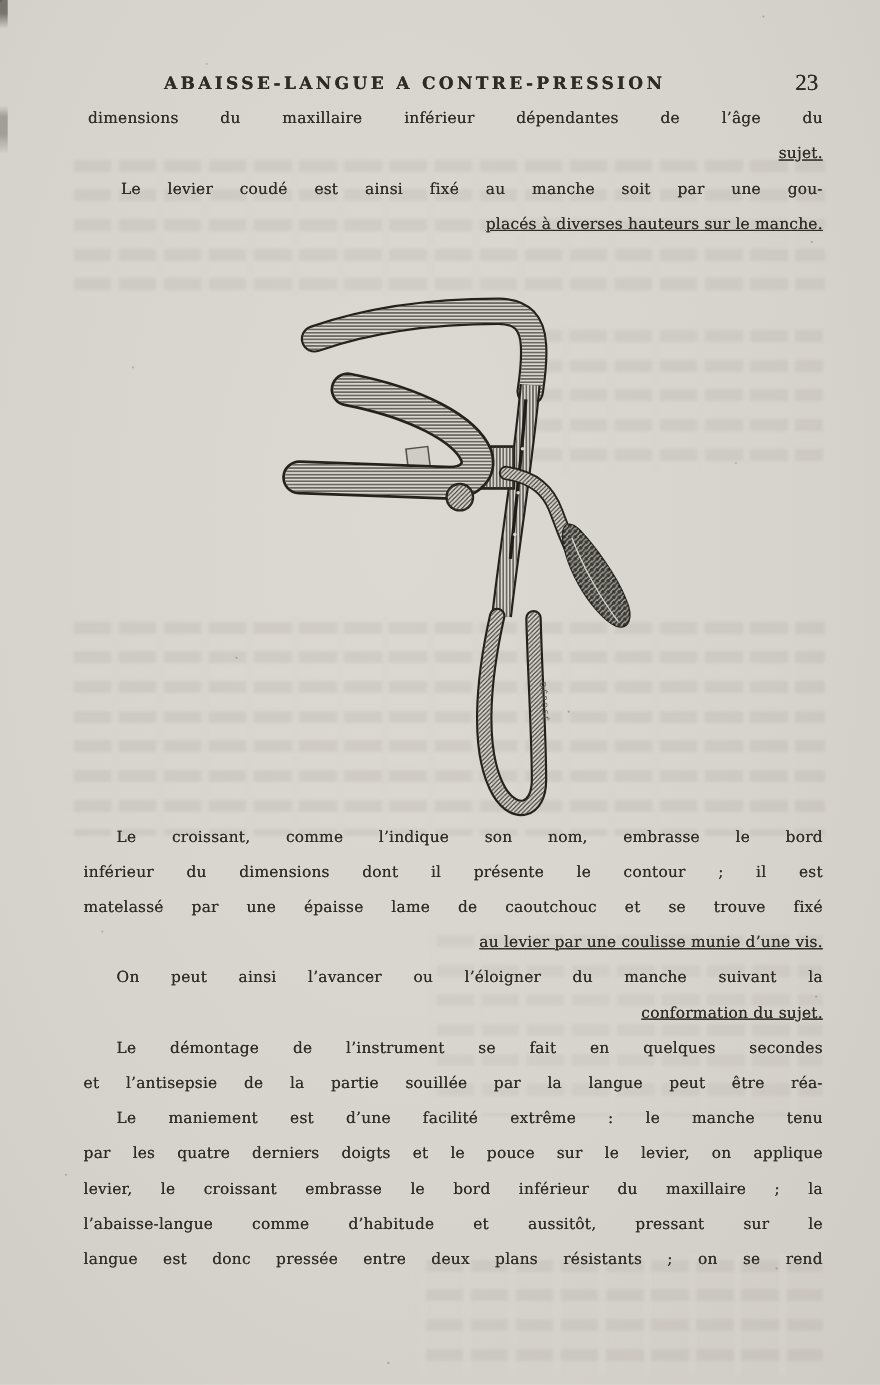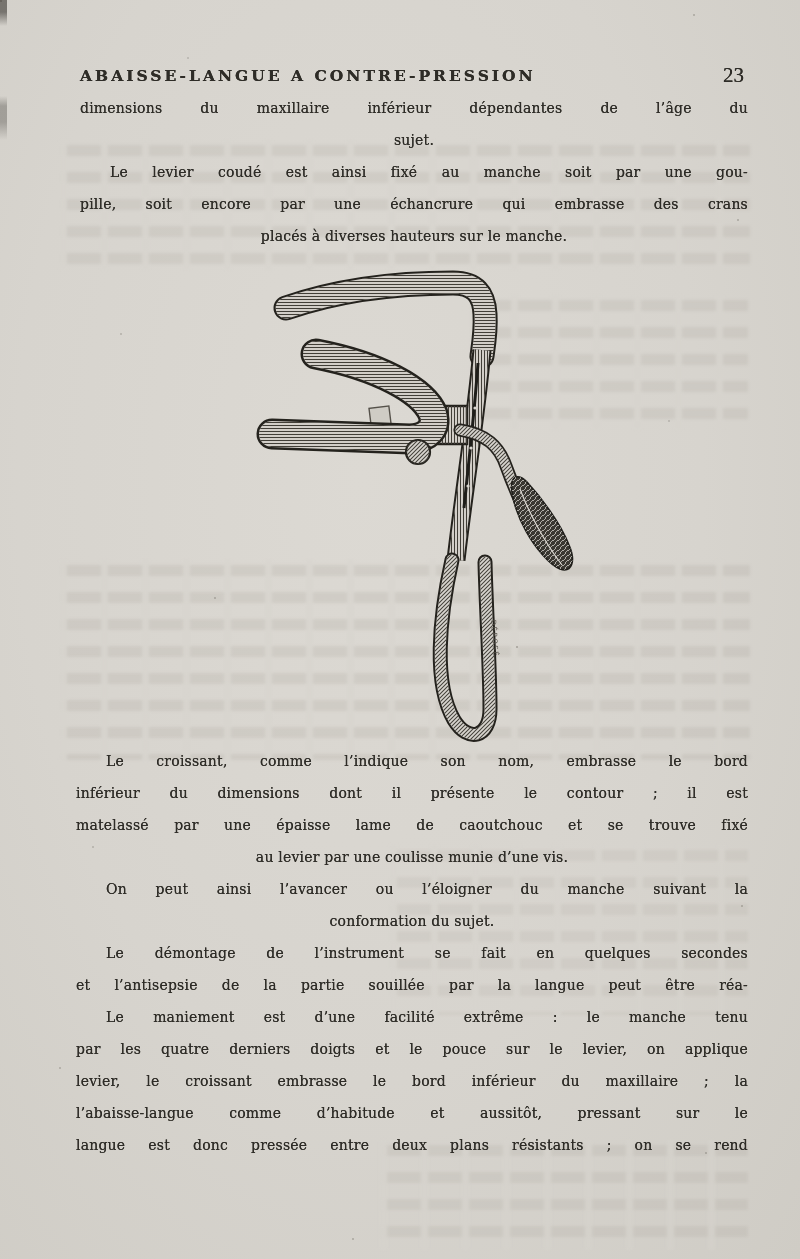--- a/index.html
+++ b/index.html
@@ -18,32 +18,32 @@
        rgba(43,40,35,.30) 106px 122px, rgba(43,40,35,0) 140px 100%);}
   .speck{position:absolute;left:0;top:0;width:2px;height:2px;border-radius:50%;z-index:2;
      background:rgba(70,64,55,.35);pointer-events:none;
      box-shadow: 693px 14px 0 rgba(70,64,55,.3), 187px 57px 0 rgba(70,64,55,.22),
        737px 219px 0 rgba(70,64,55,.3), 120px 333px 0 rgba(70,64,55,.25),
        214px 597px 0 rgba(70,64,55,.3), 516px 646px 0 rgba(70,64,55,.35),
        92px 846px 0 rgba(70,64,55,.25), 741px 905px 0 rgba(70,64,55,.3),
        59px 1067px 0 rgba(70,64,55,.28), 705px 1152px 0 rgba(70,64,55,.3),
        352px 1238px 0 rgba(70,64,55,.3), 668px 420px 0 rgba(70,64,55,.22);}
   .running-head{position:absolute;top:66px;left:80px;right:56px;height:24px;z-index:4;}
-  .head-title{position:absolute;left:0;right:70px;text-align:left;
+  .head-title{position:absolute;left:0;right:70px;text-align:center;
      font-size:15.5px;font-weight:700;letter-spacing:3px;color:#2e2c27;
      text-shadow:0 0 .4px #2e2c27;}
   .page-num{position:absolute;right:0;top:-3px;font-size:21px;color:#2e2c27;
      text-shadow:0 0 .4px #2e2c27;font-family:Liberation Serif, serif;}
   .textblock{position:absolute;left:80px;width:668px;z-index:4;
      font-size:14px;line-height:32px;letter-spacing:.2px;
      text-shadow:0 0 .45px rgba(46,44,39,.9);}
   #block-top{top:92px;}
   #block-bottom{top:745px;left:76px;width:672px;}
   .para .line{text-align:justify;text-align-last:justify;white-space:normal;}
-  .para .line.last{text-align:center;text-align-last:auto;}
+  .para .line.last{text-align:right;text-align-last:auto;text-decoration:underline;}
   .para.indent .line:first-child{text-indent:30px;}
   .figure{position:absolute;left:228px;top:268px;width:424px;height:505px;z-index:1;}
   svg text{font-family:"DejaVu Sans","Liberation Sans",sans-serif;}
 </style>
 </head>
 <body>
 
 <div class="page">
 
   <div class="ghost" style="left:60px;top:140px;width:690px;height:130px;"></div>
@@ -59,21 +59,20 @@
     <div class="page-num">23</div>
   </div>
 
   <div class="textblock" id="block-top">
       <div class="para">
         <div class="line">dimensions du maxillaire inférieur dépendantes de l’âge du</div>
         <div class="line last">sujet.</div>
       </div>
       <div class="para indent">
         <div class="line">Le levier coudé est ainsi fixé au manche soit par une gou-</div>
-        <div class="line">pille, soit encore par une échancrure qui embrasse des crans</div>
         <div class="line last">placés à diverses hauteurs sur le manche.</div>
       </div>
     </div>
 
   <div class="figure">
     <svg width="424" height="505" viewBox="0 0 424 505">
       <defs>
         <pattern id="hatchH" width="4" height="3" patternUnits="userSpaceOnUse">
           <path d="M0,1.5 H4" stroke="#413e37" stroke-width="1.1"></path>
         </pattern>

